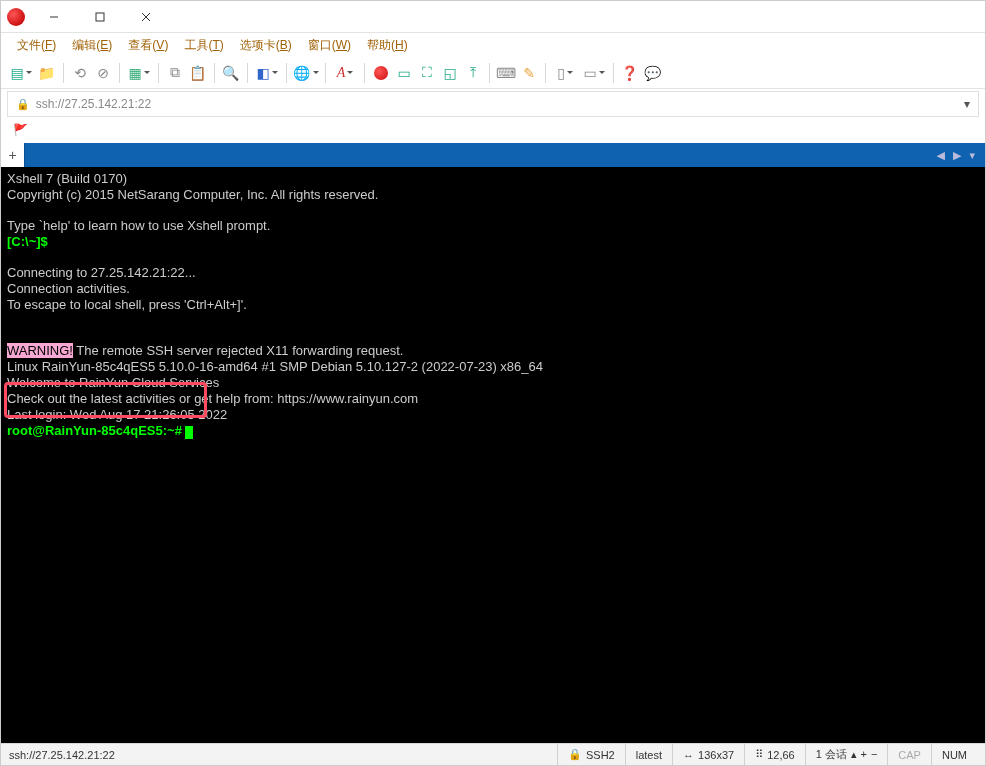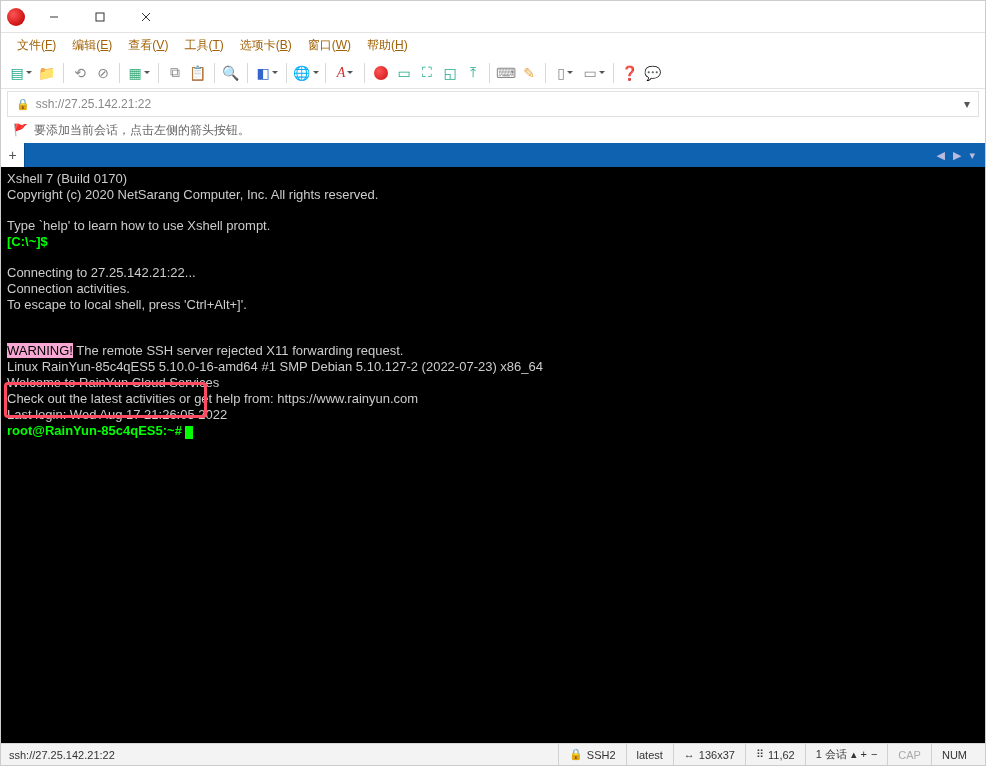--- a/index.html
+++ b/index.html
@@ -133,35 +133,34 @@
 </div>
 
 <div class="addrbar">
   <span class="lock ic">🔒</span>
   <span>ssh://27.25.142.21:22</span>
   <span class="dropdn">▾</span>
 </div>
 
 <div class="hintbar">
   <span class="flag ic">🚩</span>
-  <span>要添加当前会话，点击左侧的箭头按钮。</span>
 </div>
 
 <div class="tabs">
   <div class="tab-add">+</div>
   <div class="spacer"></div>
   <div class="nav">
     <span>◀</span>
     <span>▶</span>
     <span>▾</span>
   </div>
 </div>
 
 <div class="terminal"><span>Xshell 7 (Build 0170)</span>
-<span>Copyright (c) 2020 NetSarang Computer, Inc. All rights reserved.</span>
+<span>Copyright (c) 2015 NetSarang Computer, Inc. All rights reserved.</span>
 
 <span>Type `help' to learn how to use Xshell prompt.</span>
 <span class="green">[C:\~]$</span>
 
 <span>Connecting to 27.25.142.21:22...</span>
 <span>Connection activities.</span>
 <span>To escape to local shell, press 'Ctrl+Alt+]'.</span>
 
 
 <span class="inverse">WARNING!</span><span> The remote SSH server rejected X11 forwarding request.</span>
@@ -183,21 +182,21 @@
     </div>
   <div class="seg">
       <span>latest</span>
     </div>
   <div class="seg">
       <span class="ic">↔</span> 
       <span>136x37</span>
     </div>
   <div class="seg">
       <span class="ic">⠿</span> 
-      <span>11,62</span>
+      <span>12,66</span>
     </div>
   <div class="seg">
       <span>1 会话</span> 
       <span class="ic">▴</span> 
       <span class="ic">+</span> 
       <span class="ic">−</span>
     </div>
   <div class="seg" style="color:#aaa">
       <span>CAP</span>
     </div>

